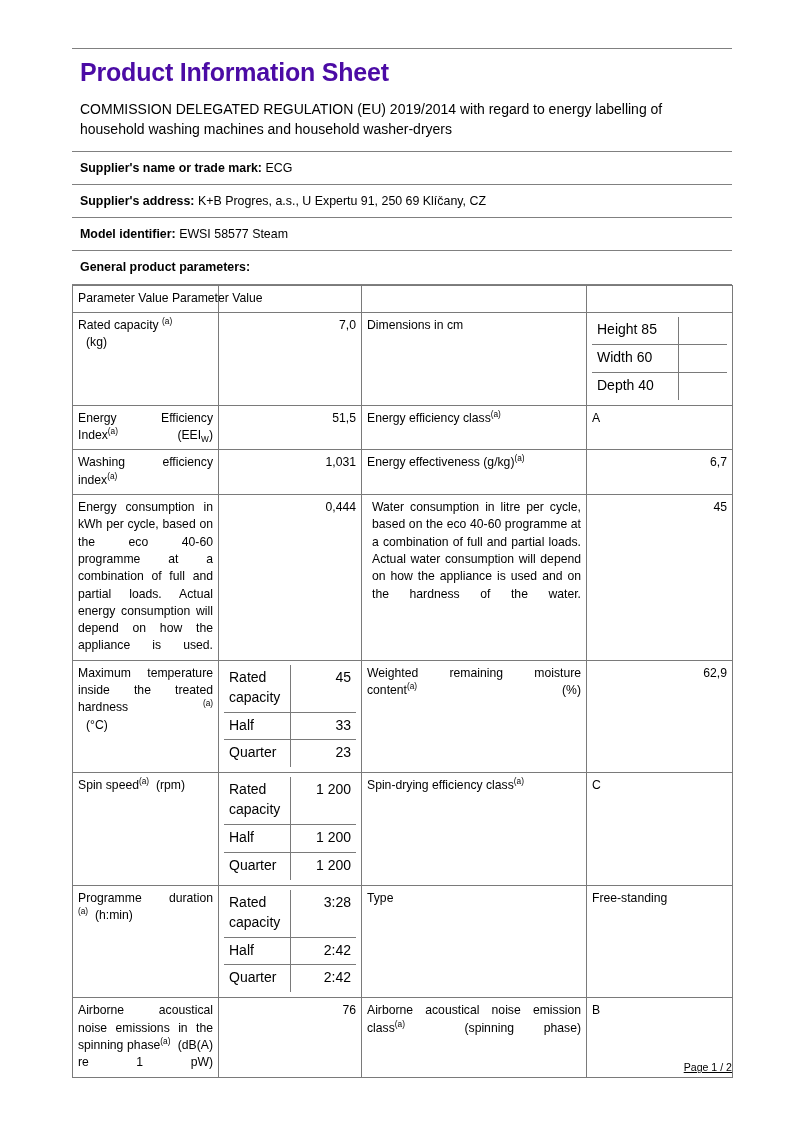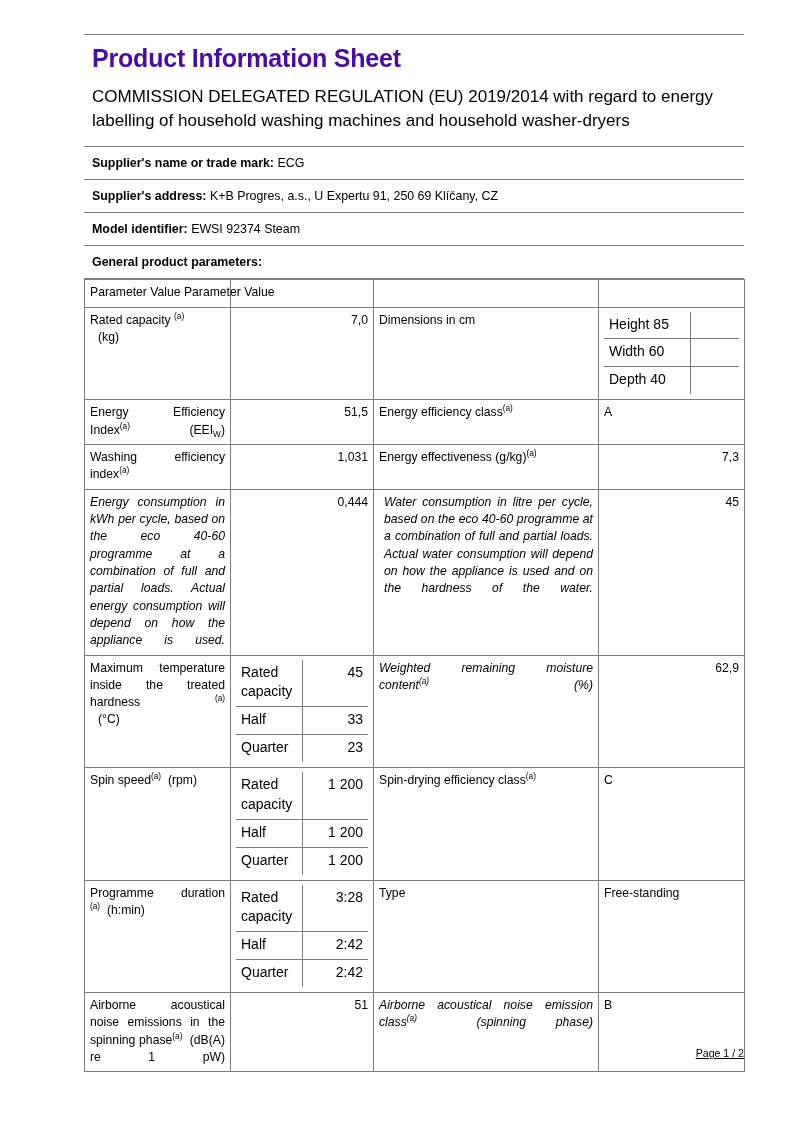--- a/index.html
+++ b/index.html
@@ -11,41 +11,40 @@
     width: 802px;
     height: 1134px;
     font-family: "Liberation Sans", sans-serif;
     color: #000000;
     position: relative;
     overflow: hidden;
   }
   .page {
     position: absolute;
     left: 72px;
-    top: 34px;
+    top: 48px;
     width: 660px;
-    margin-left: 12px;
   }
 
   
   .head-block {
     border-top: 1.2px solid #808080;
     border-bottom: 1.2px solid #808080;
     padding: 10px 8px 12px 8px;
   }
   .doc-title {
     font-size: 25px;
     font-weight: bold;
     color: #4B0BA5;
     letter-spacing: -0.2px;
     margin: 0 0 12px 0;
     line-height: 1.1;
   }
   .doc-subtitle {
-    font-size: 17px;
+    font-size: 14px;
     line-height: 1.45;
     margin: 0;
   }
 
   .info-row {
     border-bottom: 1.2px solid #808080;
     padding: 8px 8px 8px 8px;
     font-size: 12.4px;
     line-height: 1.3;
   }
@@ -79,21 +78,21 @@
   }
   .hdr-txt {
     position: relative;
     white-space: nowrap;
     z-index: 2;
   }
 
   .lbl        { text-align: justify; text-align-last: justify; }
   .lbl-plain  { text-align: left; }
   .num        { text-align: right; }
-  .txt-j      { text-align: justify; text-align-last: justify; font-style: italic; }
+  .txt-j      { text-align: justify; text-align-last: justify; }
   .val        { text-align: left; }
 
   sup { font-size: 0.68em; vertical-align: super; line-height: 0; }
   sub { font-size: 0.68em; vertical-align: sub; line-height: 0; }
 
   
   table.sub {
     border-collapse: collapse;
     width: 100%;
     font-size: 14px;
@@ -142,21 +141,21 @@
     <span>ECG</span>
   </div>
 
   <div class="info-row">
     <b>Supplier's address:</b>
     <span>K+B Progres, a.s., U Expertu 91, 250 69 Klíčany, CZ</span>
   </div>
 
   <div class="info-row">
     <b>Model identifier:</b>
-    <span>EWSI 92374 Steam</span>
+    <span>EWSI 58577 Steam</span>
   </div>
 
   <div class="info-row">
     <b>General product parameters:</b>
   </div>
 
   <table class="params">
     <colgroup>
       <col class="c1">
         <col class="c2">
@@ -217,21 +216,21 @@
       </tr>
 
       <tr>
         <td class="lbl">
           <span>Washing  efficiency index</span><sup>(a)</sup>
         </td>
         <td class="num">1,031</td>
         <td class="val">
           <span>Energy effectiveness (g/kg)</span><sup>(a)</sup>
         </td>
-        <td class="num">7,3</td>
+        <td class="num">6,7</td>
       </tr>
 
       <tr>
         <td class="txt-j">Energy consumption in kWh per cycle, based on the eco 40-60 programme at a combination of full and partial loads. Actual energy consumption will depend on how the appliance is used.</td>
         <td class="num">0,444</td>
         <td class="txt-j" style="padding-left:10px">Water consumption in litre per cycle, based on the eco 40-60 programme at a combination of full and partial loads. Actual water consumption will depend on how the appliance is used and on the hardness of the water.</td>
         <td class="num">45</td>
       </tr>
 
       <tr>
@@ -326,21 +325,21 @@
           </table>
         </td>
         <td class="val">Type</td>
         <td class="val">Free-standing</td>
       </tr>
 
       <tr>
         <td class="lbl">
           <span>Airborne  acoustical  noise  emissions in  the  spinning phase</span><sup>(a)</sup>&nbsp;&nbsp;<span>(dB(A) re 1 pW)</span>
         </td>
-        <td class="num">51</td>
+        <td class="num">76</td>
         <td class="txt-j">
           <span>Airborne acoustical noise emission class</span><sup>(a)</sup>&nbsp;&nbsp;<span>(spinning phase)</span>
         </td>
         <td class="val">B</td>
       </tr>
 
     </tbody>
   </table>
 
   <div class="footer">Page 1 / 2</div>

